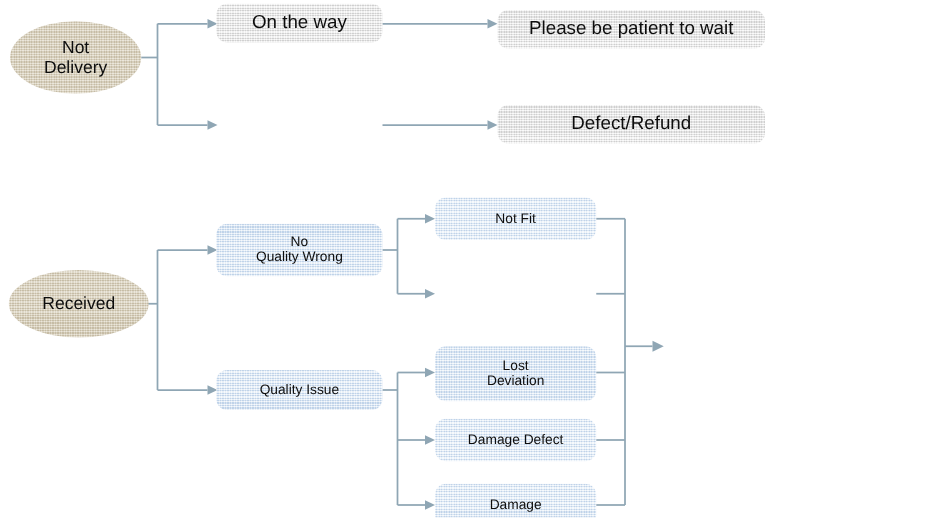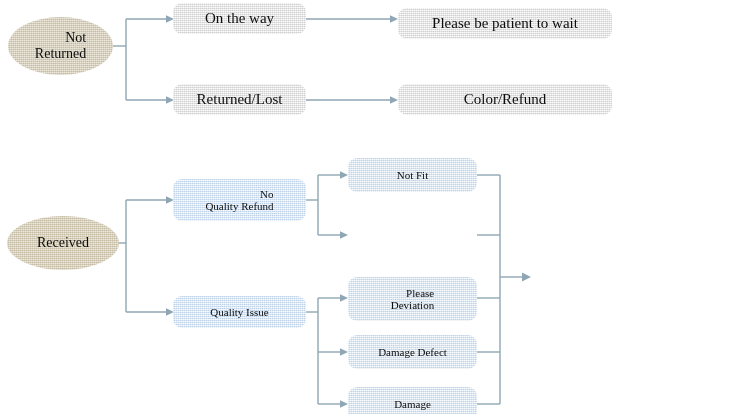--- a/index.html
+++ b/index.html
@@ -35,26 +35,25 @@
     fill: #8fa6b4;
     stroke: none;
   }
   
   .node {
     position: absolute;
     z-index: 2;
     display: flex;
     align-items: center;
     justify-content: center;
-    text-align: right;
+    text-align: center;
     color: #0d0d0d;
     line-height: 1.12;
     box-sizing: border-box;
     padding: 0 4px;
-    font-family: Liberation Serif, serif;
   }
   
   .ellipse {
     border-radius: 50%;
     background-color: #d9d0ba;
     background-image:
       repeating-linear-gradient(0deg,   rgba(255,255,255,.30) 0 1px, rgba(150,138,112,.16) 1px 2px),
       repeating-linear-gradient(90deg,  rgba(255,255,255,.26) 0 1px, rgba(150,138,112,.14) 1px 2px);
     font-size: 14px;
     font-weight: 400;
@@ -131,41 +130,40 @@
     <path class="wire" d="M 477 298 L 500 298"></path>
     <path class="wire" d="M 477 352 L 500 352"></path>
     <path class="wire" d="M 477 404 L 500 404"></path>
     <path class="wire" d="M 500 175 L 500 404"></path>
 
     <path class="wire" d="M 500 277 L 522 277"></path>
     <polygon class="wire-head" points="522,272.6 531,277 522,281.4"></polygon>
   </svg>
 
   <div class="node ellipse two-line" style="left:8px; top:17px; width:105px; height:58px;">Not
-Returned</div>
+Delivery</div>
 
   <div class="node box-grey" style="left:173px; top:3px; width:133px; height:31px;">On the way</div>
 
-  <div class="node box-grey" style="left:173px; top:84px; width:133px; height:31px;">Returned/Lost</div>
 
   <div class="node box-grey" style="left:398px; top:8px; width:214px; height:31px;">Please be patient to wait</div>
 
-  <div class="node box-grey" style="left:398px; top:84px; width:214px; height:31px;">Color/Refund</div>
+  <div class="node box-grey" style="left:398px; top:84px; width:214px; height:31px;">Defect/Refund</div>
 
   <div class="node ellipse" style="left:7px; top:216px; width:112px; height:54px;">Received</div>
 
   <div class="node box-blue two-line" style="left:173px; top:179px; width:133px; height:42px;">No
-Quality Refund</div>
+Quality Wrong</div>
 
   <div class="node box-blue" style="left:173px; top:296px; width:133px; height:32px;">Quality Issue</div>
 
   <div class="node box-blue" style="left:348px; top:158px; width:129px; height:34px;">Not Fit</div>
 
 
-  <div class="node box-blue two-line" style="left:348px; top:277px; width:129px; height:44px;">Please
+  <div class="node box-blue two-line" style="left:348px; top:277px; width:129px; height:44px;">Lost
 Deviation</div>
 
   <div class="node box-blue" style="left:348px; top:335px; width:129px; height:34px;">Damage Defect</div>
 
   <div class="node box-blue" style="left:348px; top:387px; width:129px; height:34px;">Damage</div>
 
 
 </div>
 
 </body></html>

